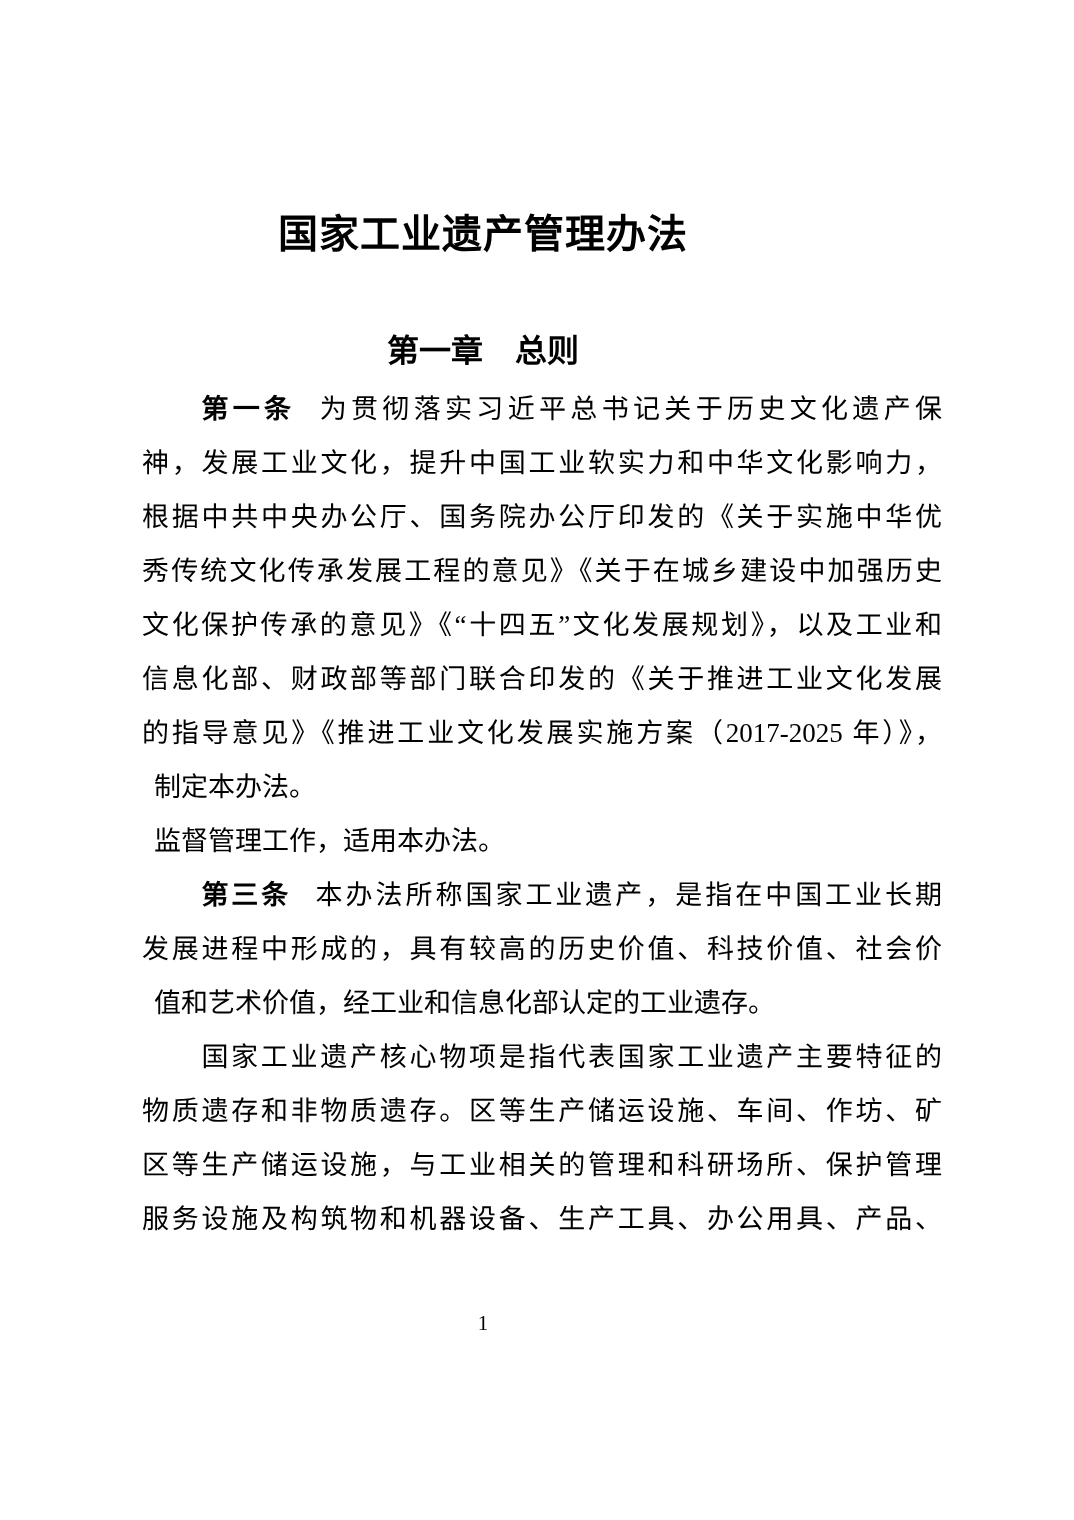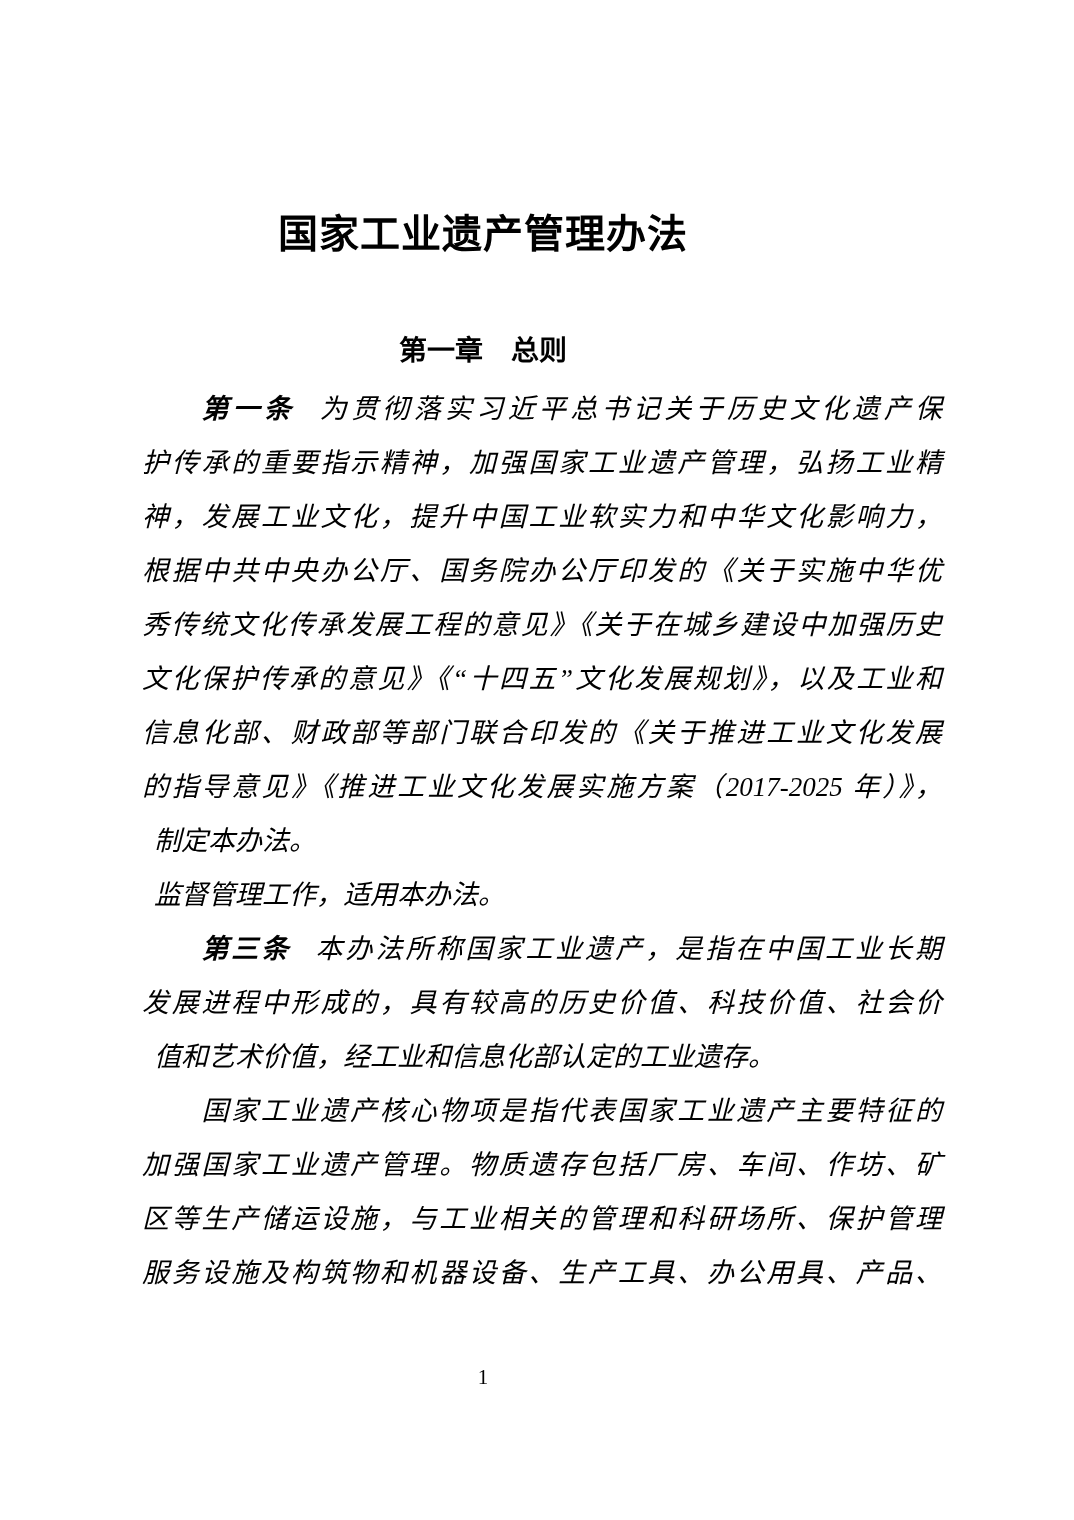--- a/index.html
+++ b/index.html
@@ -21,37 +21,36 @@
   }
   .doc-title {
     text-align: center;
     font-size: 40px;
     line-height: 46px;
     font-weight: 700;
     letter-spacing: 1px;
   }
   .chapter-heading {
     text-align: center;
-    font-size: 28px;
+    font-size: 32px;
     line-height: 30px;
     font-weight: 700;
     margin-top: 78px;
   }
   .doc-body {
     width: 800px;
     margin: 16px 0 0 142px;
     font-size: 27px;
     line-height: 54px;
   }
   .bline {
     height: 54px;
     text-align: justify;
     text-align-last: justify;
     text-justify: inter-character;
-    font-style: italic;
   }
   .bline.jlast {
     text-align-last: left;
     margin-left: 12px;
   }
   .bline.indent {
     text-indent: 2.2em;
   }
   .article-no {
     font-weight: 700;
@@ -69,37 +68,36 @@
 
 <div class="page">
 
   <div class="doc-title">国家工业遗产管理办法</div>
 
   <div class="chapter-heading">第一章　总则</div>
 
   <div class="doc-body">
 
     <div class="bline indent"><span class="article-no">第一条</span><span>为贯彻落实习近平总书记关于历史文化遗产保</span></div>
-    <div class="bline">护传承的重要指示精神，加强国家工业遗产管理，弘扬工业精</div>
     <div class="bline">神，发展工业文化，提升中国工业软实力和中华文化影响力，</div>
     <div class="bline">根据中共中央办公厅、国务院办公厅印发的《关于实施中华优</div>
     <div class="bline">秀传统文化传承发展工程的意见》《关于在城乡建设中加强历史</div>
     <div class="bline">文化保护传承的意见》《“十四五”文化发展规划》，以及工业和</div>
     <div class="bline">信息化部、财政部等部门联合印发的《关于推进工业文化发展</div>
     <div class="bline">的指导意见》《推进工业文化发展实施方案（2017-2025 年）》，</div>
     <div class="bline jlast">制定本办法。</div>
 
     <div class="bline jlast">监督管理工作，适用本办法。</div>
 
     <div class="bline indent"><span class="article-no">第三条</span><span>本办法所称国家工业遗产，是指在中国工业长期</span></div>
     <div class="bline">发展进程中形成的，具有较高的历史价值、科技价值、社会价</div>
     <div class="bline jlast">值和艺术价值，经工业和信息化部认定的工业遗存。</div>
 
     <div class="bline indent">国家工业遗产核心物项是指代表国家工业遗产主要特征的</div>
-    <div class="bline">加强国家工业遗产管理。物质遗存包括厂房、车间、作坊、矿</div>
+    <div class="bline">物质遗存和非物质遗存。区等生产储运设施、车间、作坊、矿</div>
     <div class="bline">区等生产储运设施，与工业相关的管理和科研场所、保护管理</div>
     <div class="bline">服务设施及构筑物和机器设备、生产工具、办公用具、产品、</div>
 
   </div>
 
   <div class="page-num">1</div>
 
 </div>
 
 </body></html>

